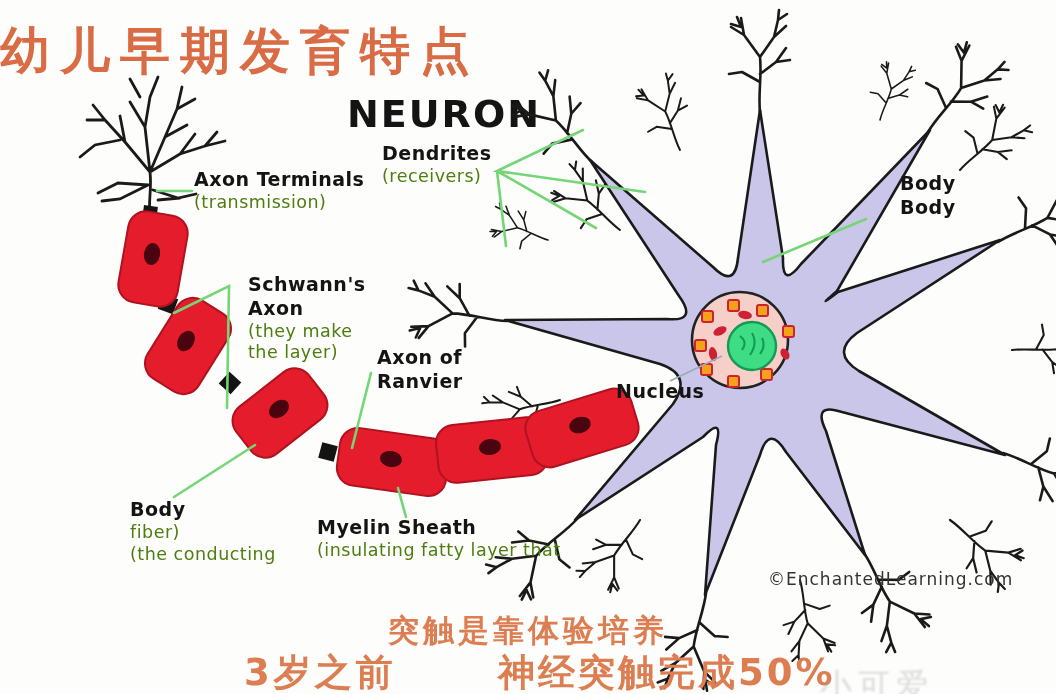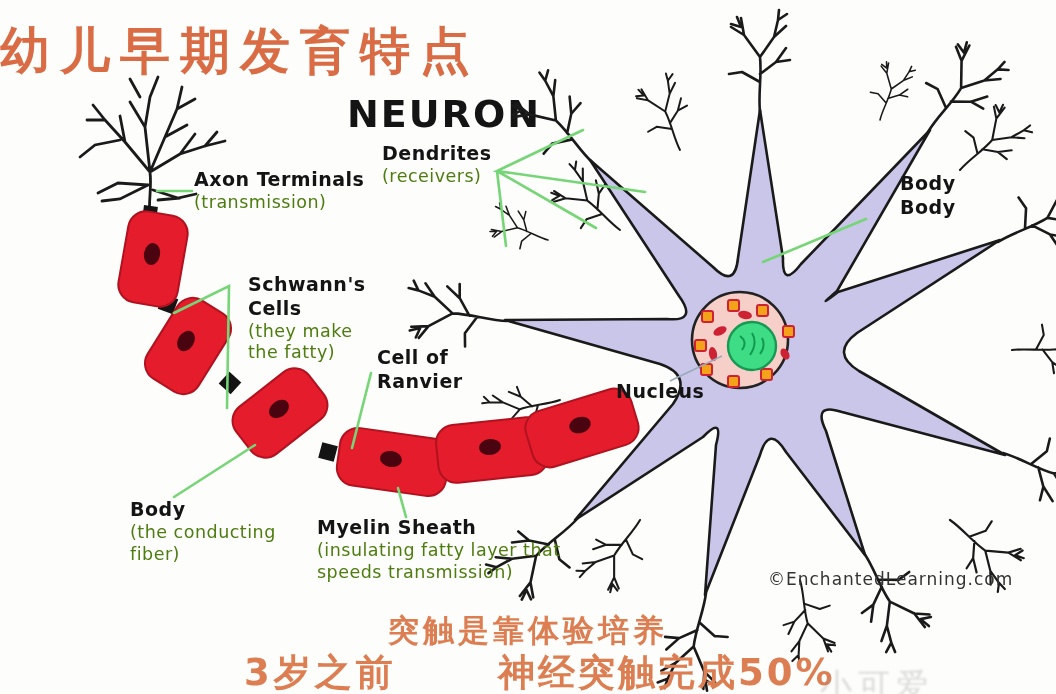--- a/index.html
+++ b/index.html
@@ -161,44 +161,43 @@
     <div class="sub">(receivers)</div>
   </div>
 
   <div class="abs lbl" id="lbl-cell-body">
     <div class="name">Body</div>
     <div class="name">Body</div>
   </div>
 
   <div class="abs lbl" id="lbl-schwanns">
     <div class="name">Schwann's</div>
-    <div class="name">Cells</div>
+    <div class="name">Axon</div>
     <div class="sub">(they make</div>
-    <div class="sub">the fatty)</div>
+    <div class="sub">the layer)</div>
   </div>
 
   <div class="abs lbl" id="lbl-node">
-    <div class="name">Cell of</div>
+    <div class="name">Axon of</div>
     <div class="name">Ranvier</div>
   </div>
 
   <div class="abs lbl" id="lbl-nucleus">
     <div class="name">Nucleus</div>
   </div>
 
   <div class="abs lbl" id="lbl-axon">
     <div class="name">Body</div>
+    <div class="sub">fiber)</div>
     <div class="sub">(the conducting</div>
-    <div class="sub">fiber)</div>
   </div>
 
   <div class="abs lbl" id="lbl-myelin">
     <div class="name">Myelin Sheath</div>
     <div class="sub">(insulating fatty layer that</div>
-    <div class="sub">speeds transmission)</div>
   </div>
 
   <div class="abs" id="credit">©EnchantedLearning.com</div>
 
   <div class="abs caption" id="cap-middle">突触是靠体验培养</div>
   <div class="abs caption" id="cap-left">3岁之前</div>
   <div class="abs caption" id="cap-right">神经突触完成50%</div>
   <div class="abs" id="watermark">小可爱</div>
 
 </div>

